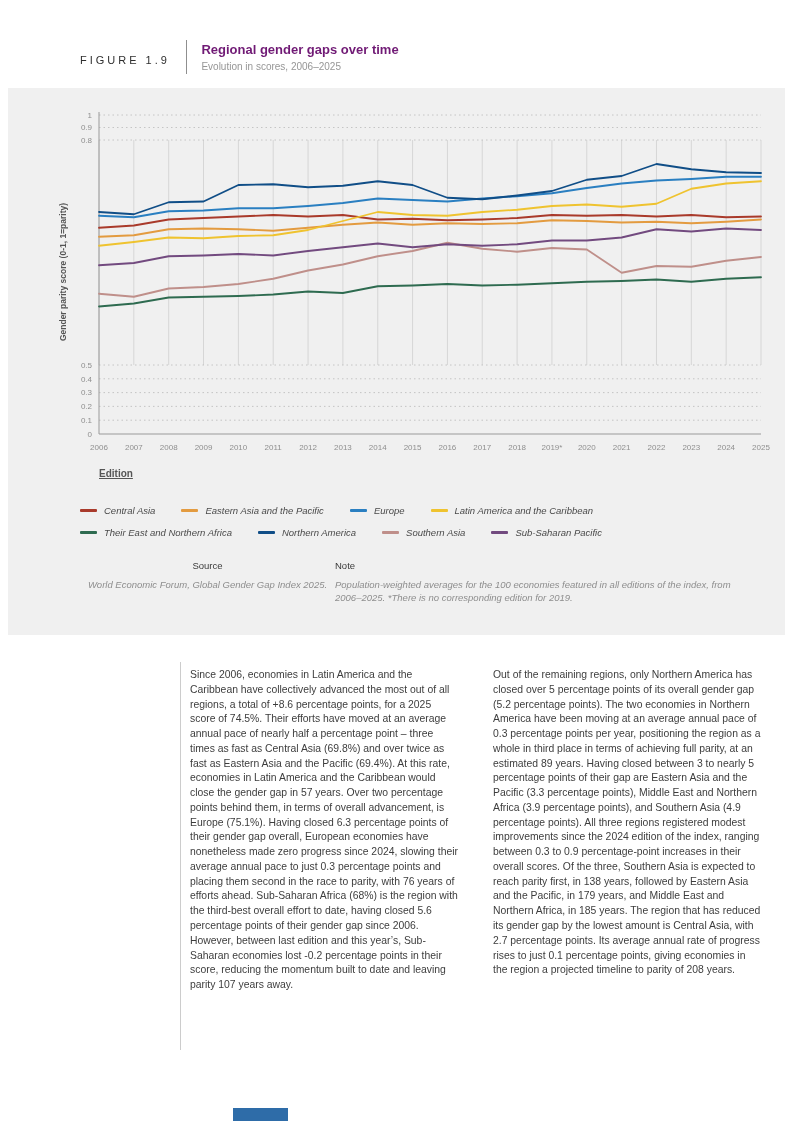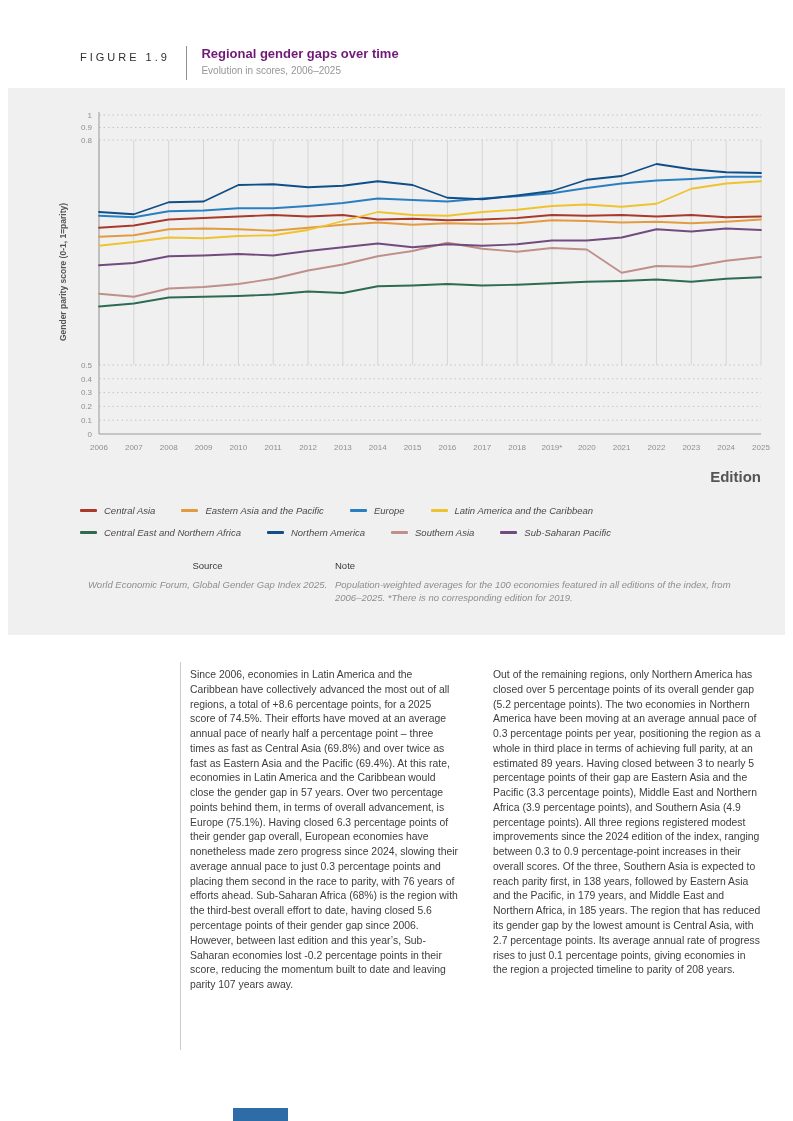--- a/index.html
+++ b/index.html
@@ -1,32 +1,32 @@
 <!DOCTYPE html>
 <html><head>
 <meta charset="utf-8">
 <style>
   html,body{margin:0;padding:0;background:#ffffff;}
   .page{position:relative;width:793px;height:1121px;background:#ffffff;overflow:hidden;
         font-family:"Liberation Sans",sans-serif;}
 
   
-  .fig-header{position:absolute;left:80px;top:46px;display:flex;align-items:flex-start;}
+  .fig-header{position:absolute;left:80px;top:40px;display:flex;align-items:center;}
   .fig-label{font-size:11px;letter-spacing:3px;color:#2e2e2e;padding-top:5px;white-space:nowrap;}
   .fig-divider{width:1.5px;background:#8f8f8f;height:34px;margin:0 14px 0 16px;}
   .fig-title{font-size:13px;font-weight:700;color:#701a75;}
   .fig-subtitle{font-size:10px;color:#969696;margin-top:4px;}
 
   
   .figure-panel{position:absolute;left:8px;top:88px;width:777px;height:547px;background:#f0f0f0;}
   .chart-wrap{position:absolute;left:47px;top:12px;}
   svg text.tick{font:8px "Liberation Sans",sans-serif;fill:#8f8f8f;}
   svg text.ylab{font:700 8.5px "Liberation Sans",sans-serif;fill:#555555;text-anchor:middle;}
-  .xaxis-title{position:absolute;left:91px;top:380px;width:662px;text-align:right;
-               font-size:15px;font-weight:700;color:#555555;}
+  .xaxis-title{position:absolute;left:91px;top:380px;width:662px;text-align:left;
+               font-size:10px;font-weight:700;color:#555555;text-decoration:underline;}
 
   
   .legend{position:absolute;left:72px;top:417px;width:650px;font-style:italic;}
   .legend-row{display:flex;align-items:center;margin-bottom:11px;}
   .legend-item{display:flex;align-items:center;margin-right:26px;}
   .swatch{display:inline-block;width:17px;height:3px;margin-right:7px;border-radius:1px;}
   .legend-label{font-size:9.5px;color:#4a4a4a;white-space:nowrap;}
 
   
   .src-note{position:absolute;left:72px;top:472px;width:668px;display:flex;}
@@ -147,21 +147,21 @@
             <span class="legend-label">Europe</span>
           </div>
           <div class="legend-item">
             <span class="swatch" style="background: rgb(239, 195, 47);"></span>
             <span class="legend-label">Latin America and the Caribbean</span>
           </div>
         </div>
         <div class="legend-row">
           <div class="legend-item">
             <span class="swatch" style="background: rgb(46, 107, 80);"></span>
-            <span class="legend-label">Central East and Northern Africa</span>
+            <span class="legend-label">Their East and Northern Africa</span>
           </div>
           <div class="legend-item">
             <span class="swatch" style="background: rgb(16, 78, 135);"></span>
             <span class="legend-label">Northern America</span>
           </div>
           <div class="legend-item">
             <span class="swatch" style="background: rgb(191, 143, 138);"></span>
             <span class="legend-label">Southern Asia</span>
           </div>
           <div class="legend-item">

